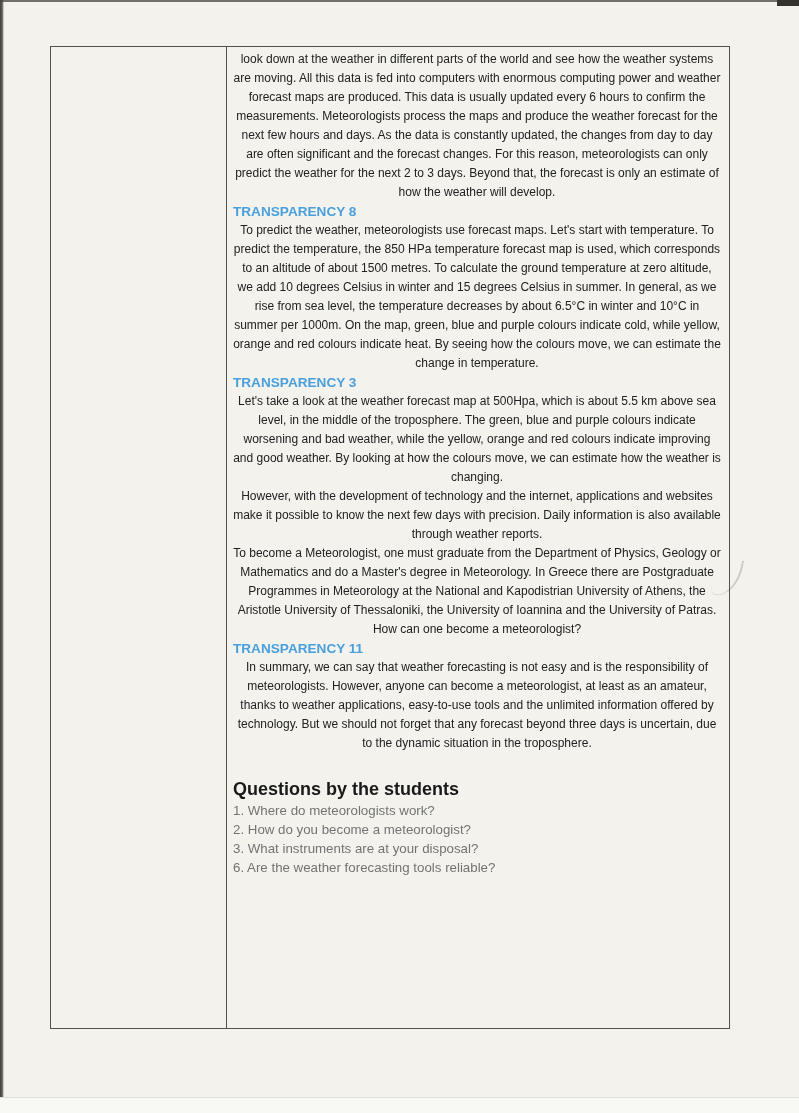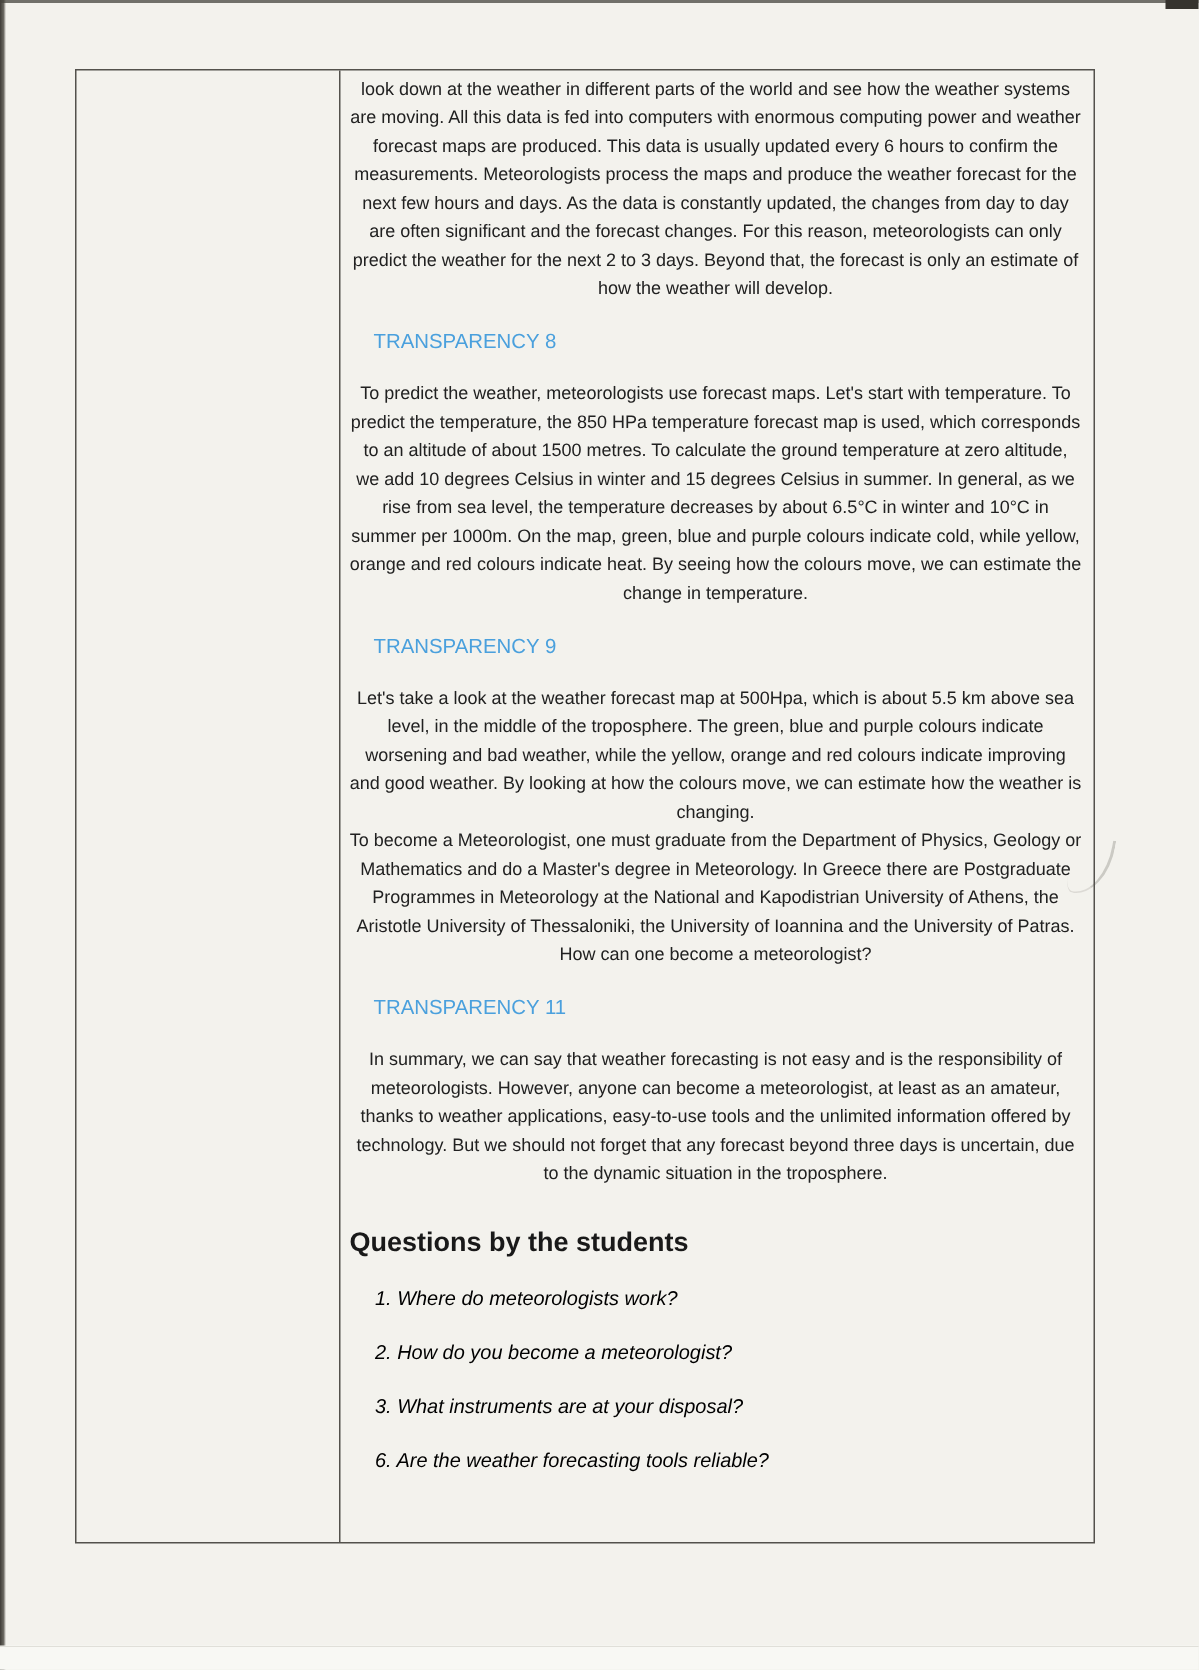--- a/index.html
+++ b/index.html
@@ -61,65 +61,65 @@
     font-size: 12px;
     line-height: 19px;
     color: #212121;
     margin: 0;
     text-align: center;
   }
   .h-blue {
     font-size: 13.6px;
     line-height: 19px;
     color: #4aa0dd;
-    margin: 16px;
-    font-weight: 400;
+    margin: 0;
+    font-weight: 700;
   }
   .h-red {
     font-size: 17.5px;
     line-height: 25px;
     color: #e0646a;
     margin: 0;
     font-weight: 400;
   }
   .h-questions {
     font-size: 18px;
     line-height: 21px;
     font-weight: 700;
     color: #191919;
     margin: 26px 0 1px 0;
   }
   .q-item {
     font-size: 13.3px;
     line-height: 19px;
-    color: #000000;
-    margin: 17px;
-    font-style: italic;
+    color: #737373;
+    margin: 0;
   }
 </style>
 </head>
 <body>
 
 <div class="edge-left"></div>
 <div class="edge-top"></div>
 <div class="corner-mark"></div>
 <div class="bottom-strip"></div>
 <div class="scan-smudge"></div>
 
 <div class="doc-table">
   <div class="cell-empty"></div>
   <div class="cell-content">
 
     <div class="para">look down at the weather in different parts of the world and see how the weather systems are moving. All this data is fed into computers with enormous computing power and weather forecast maps are produced. This data is usually updated every 6 hours to confirm the measurements. Meteorologists process the maps and produce the weather forecast for the next few hours and days. As the data is constantly updated, the changes from day to day are often significant and the forecast changes. For this reason, meteorologists can only predict the weather for the next 2 to 3 days. Beyond that, the forecast is only an estimate of how the weather will develop.</div>
 
     <div class="h-blue">TRANSPARENCY 8</div>
     <div class="para">To predict the weather, meteorologists use forecast maps. Let's start with temperature. To predict the temperature, the 850 HPa temperature forecast map is used, which corresponds to an altitude of about 1500 metres. To calculate the ground temperature at zero altitude, we add 10 degrees Celsius in winter and 15 degrees Celsius in summer. In general, as we rise from sea level, the temperature decreases by about 6.5°C in winter and 10°C in summer per 1000m. On the map, green, blue and purple colours indicate cold, while yellow, orange and red colours indicate heat. By seeing how the colours move, we can estimate the change in temperature.</div>
 
-    <div class="h-blue">TRANSPARENCY 9</div>
+    <div class="h-blue">TRANSPARENCY 3</div>
     <div class="para">Let's take a look at the weather forecast map at 500Hpa, which is about 5.5 km above sea level, in the middle of the troposphere. The green, blue and purple colours indicate worsening and bad weather, while the yellow, orange and red colours indicate improving and good weather. By looking at how the colours move, we can estimate how the weather is changing.</div>
+    <div class="para">However, with the development of technology and the internet, applications and websites make it possible to know the next few days with precision. Daily information is also available through weather reports.</div>
 
     <div class="para">To become a Meteorologist, one must graduate from the Department of Physics, Geology or Mathematics and do a Master's degree in Meteorology. In Greece there are Postgraduate Programmes in Meteorology at the National and Kapodistrian University of Athens, the Aristotle University of Thessaloniki, the University of Ioannina and the University of Patras.</div>
     <div class="para">How can one become a meteorologist?</div>
 
     <div class="h-blue">TRANSPARENCY 11</div>
     <div class="para">In summary, we can say that weather forecasting is not easy and is the responsibility of meteorologists. However, anyone can become a meteorologist, at least as an amateur, thanks to weather applications, easy-to-use tools and the unlimited information offered by technology. But we should not forget that any forecast beyond three days is uncertain, due to the dynamic situation in the troposphere.</div>
 
 
     <div class="h-questions">Questions by the students</div>
     <div class="q-item">1. Where do meteorologists work?</div>

